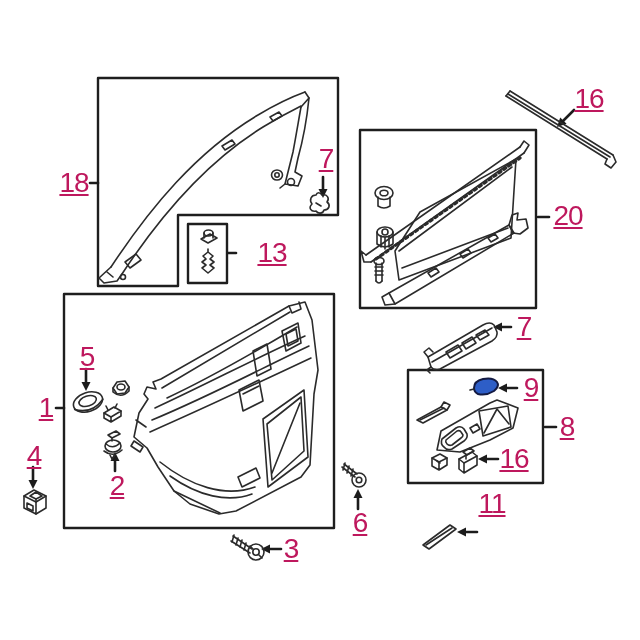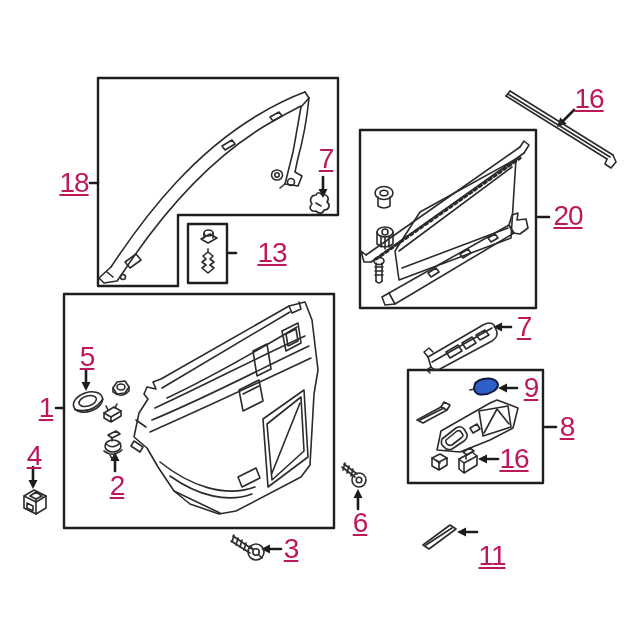--- a/index.html
+++ b/index.html
@@ -256,20 +256,20 @@
   <div class="callout" style="left:46px;top:408px">1</div>
   <div class="callout" style="left:117px;top:486px">2</div>
   <div class="callout" style="left:291px;top:549px">3</div>
   <div class="callout" style="left:34px;top:456px">4</div>
   <div class="callout" style="left:87px;top:357px">5</div>
   <div class="callout" style="left:360px;top:523px">6</div>
   <div class="callout" style="left:524px;top:327px">7</div>
   <div class="callout" style="left:567px;top:427px">8</div>
   <div class="callout" style="left:531px;top:388px">9</div>
   <div class="callout" style="left:514px;top:459px">16</div>
-  <div class="callout" style="left:492px;top:556px">11</div>
+  <div class="callout" style="left:492px;top:504px">11</div>
   <div class="callout" style="left:568px;top:216px">20</div>
   <div class="callout" style="left:272px;top:253px">13</div>
   <div class="callout" style="left:74px;top:183px">18</div>
   <div class="callout" style="left:326px;top:159px">7</div>
   <div class="callout" style="left:589px;top:99px">16</div>
 
 </div>
 
 </body></html>

